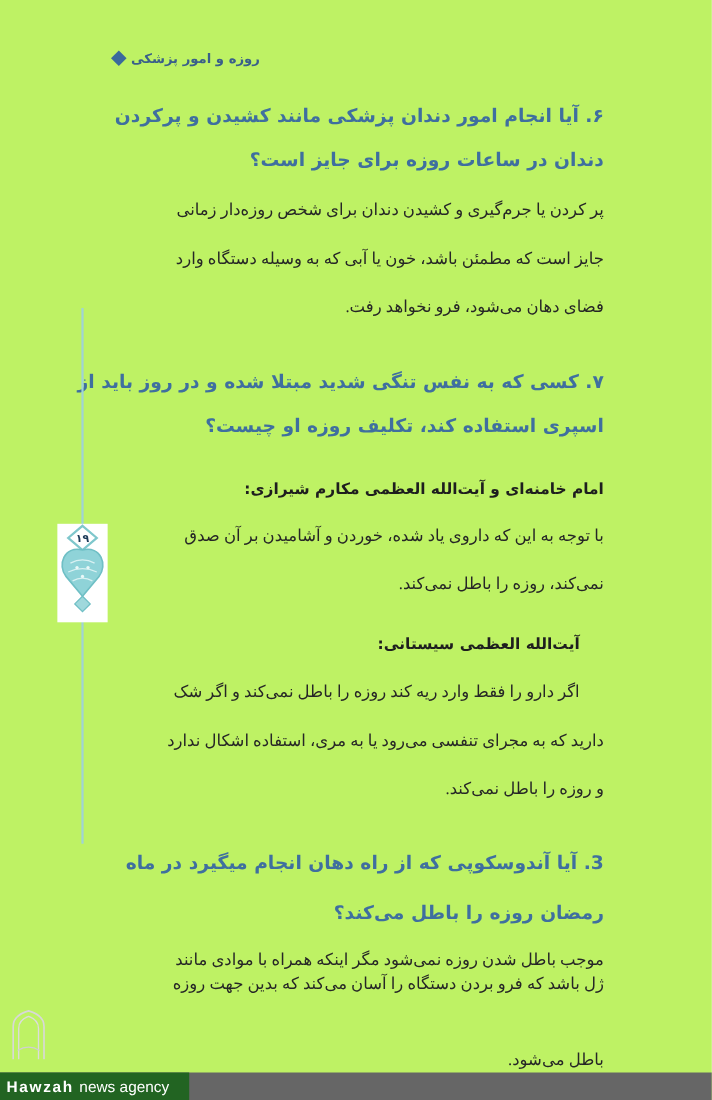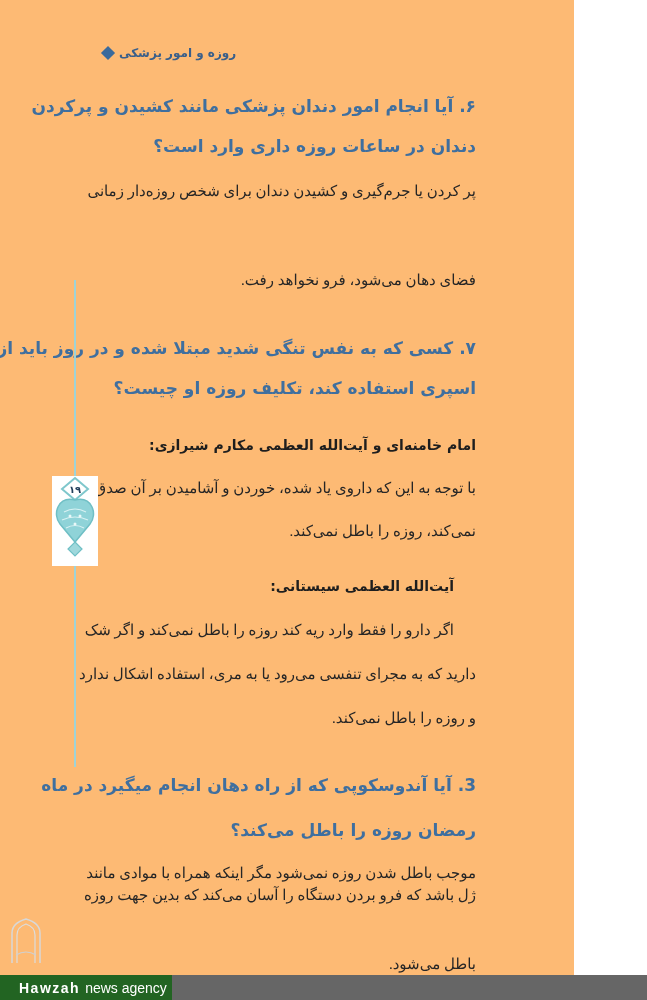--- a/index.html
+++ b/index.html
@@ -1,21 +1,21 @@
 <!DOCTYPE html>
 <html><head>
 <meta charset="utf-8">
 <style>
   html, body { margin:0; padding:0; }
   body {
     width:647px; height:1000px; position:relative; overflow:hidden;
     background:#ffffff;
     font-family:"DejaVu Sans", sans-serif;
   }
-  .page { position:absolute; left:0; top:0; width:574px; height:1000px; background:#fdba74; }
+  .page { position:absolute; left:0; top:0; width:647px; height:1000px; background:#bef264; }
   .running-header {
     position:absolute; left:103px; top:42px; height:22px;
     display:flex; align-items:center; direction:ltr; gap:6px;
   }
   .diamond {
     width:10px; height:10px; background:#3a6a9c; transform:rotate(45deg);
   }
   .running-header .label {
     direction:rtl; font-size:12px; color:#3a5f8a; font-weight:bold;
   }
@@ -36,38 +36,39 @@
   .watermark {
     position:absolute; left:6px; top:915px; width:40px; height:50px;
   }
   .bottom-bar {
     position:absolute; left:0; top:975px; width:647px; height:25px;
     background:#666666;
   }
   .brand-box {
     position:absolute; left:0; top:975px; width:172px; height:25px;
     background:#226422; color:#ffffff; display:flex; align-items:center;
-    padding-left:19px; box-sizing:border-box;
+    padding-left:6px; box-sizing:border-box;
     font-family:"Liberation Sans", sans-serif; font-size:14px;
   }
   .brand-box .strong { font-weight:bold; letter-spacing:1.5px; margin-right:5px; }
 </style>
 </head>
 <body>
 
 <div class="page">
 
   <div class="running-header">
     <span class="diamond"></span>
     <span class="label">روزه و امور پزشکی</span>
   </div>
 
   <div class="line q" style="top:98px">۶. آیا انجام امور دندان پزشکی مانند کشیدن و پرکردن</div>
-  <div class="line q" style="top:138px">دندان در ساعات روزه داری وارد است؟</div>
+  <div class="line q" style="top:138px">دندان در ساعات روزه برای جایز است؟</div>
   <div class="line b" style="top:184px">پر کردن یا جرم‌گیری و کشیدن دندان برای شخص روزه‌دار زمانی</div>
+  <div class="line b" style="top:229px">جایز است که مطمئن باشد، خون یا آبی که به وسیله دستگاه وارد</div>
   <div class="line b" style="top:273px">فضای دهان می‌شود، فرو نخواهد رفت.</div>
 
   <div class="line q" style="top:340px">۷. کسی که به نفس تنگی شدید مبتلا شده و در روز باید از</div>
   <div class="line q" style="top:380px">اسپری استفاده کند، تکلیف روزه او چیست؟</div>
   <div class="line a" style="top:438px">امام خامنه‌ای و آیت‌الله العظمی مکارم شیرازی:</div>
   <div class="line b" style="top:481px">با توجه به این که داروی یاد شده، خوردن و آشامیدن بر آن صدق</div>
   <div class="line b" style="top:524px">نمی‌کند، روزه را باطل نمی‌کند.</div>
   <div class="line a" style="top:579px; right:120px">آیت‌الله العظمی سیستانی:</div>
   <div class="line b" style="top:623px; right:120px">اگر دارو را فقط وارد ریه کند روزه را باطل نمی‌کند و اگر شک</div>
   <div class="line b" style="top:667px">دارید که به مجرای تنفسی می‌رود یا به مری، استفاده اشکال ندارد</div>

